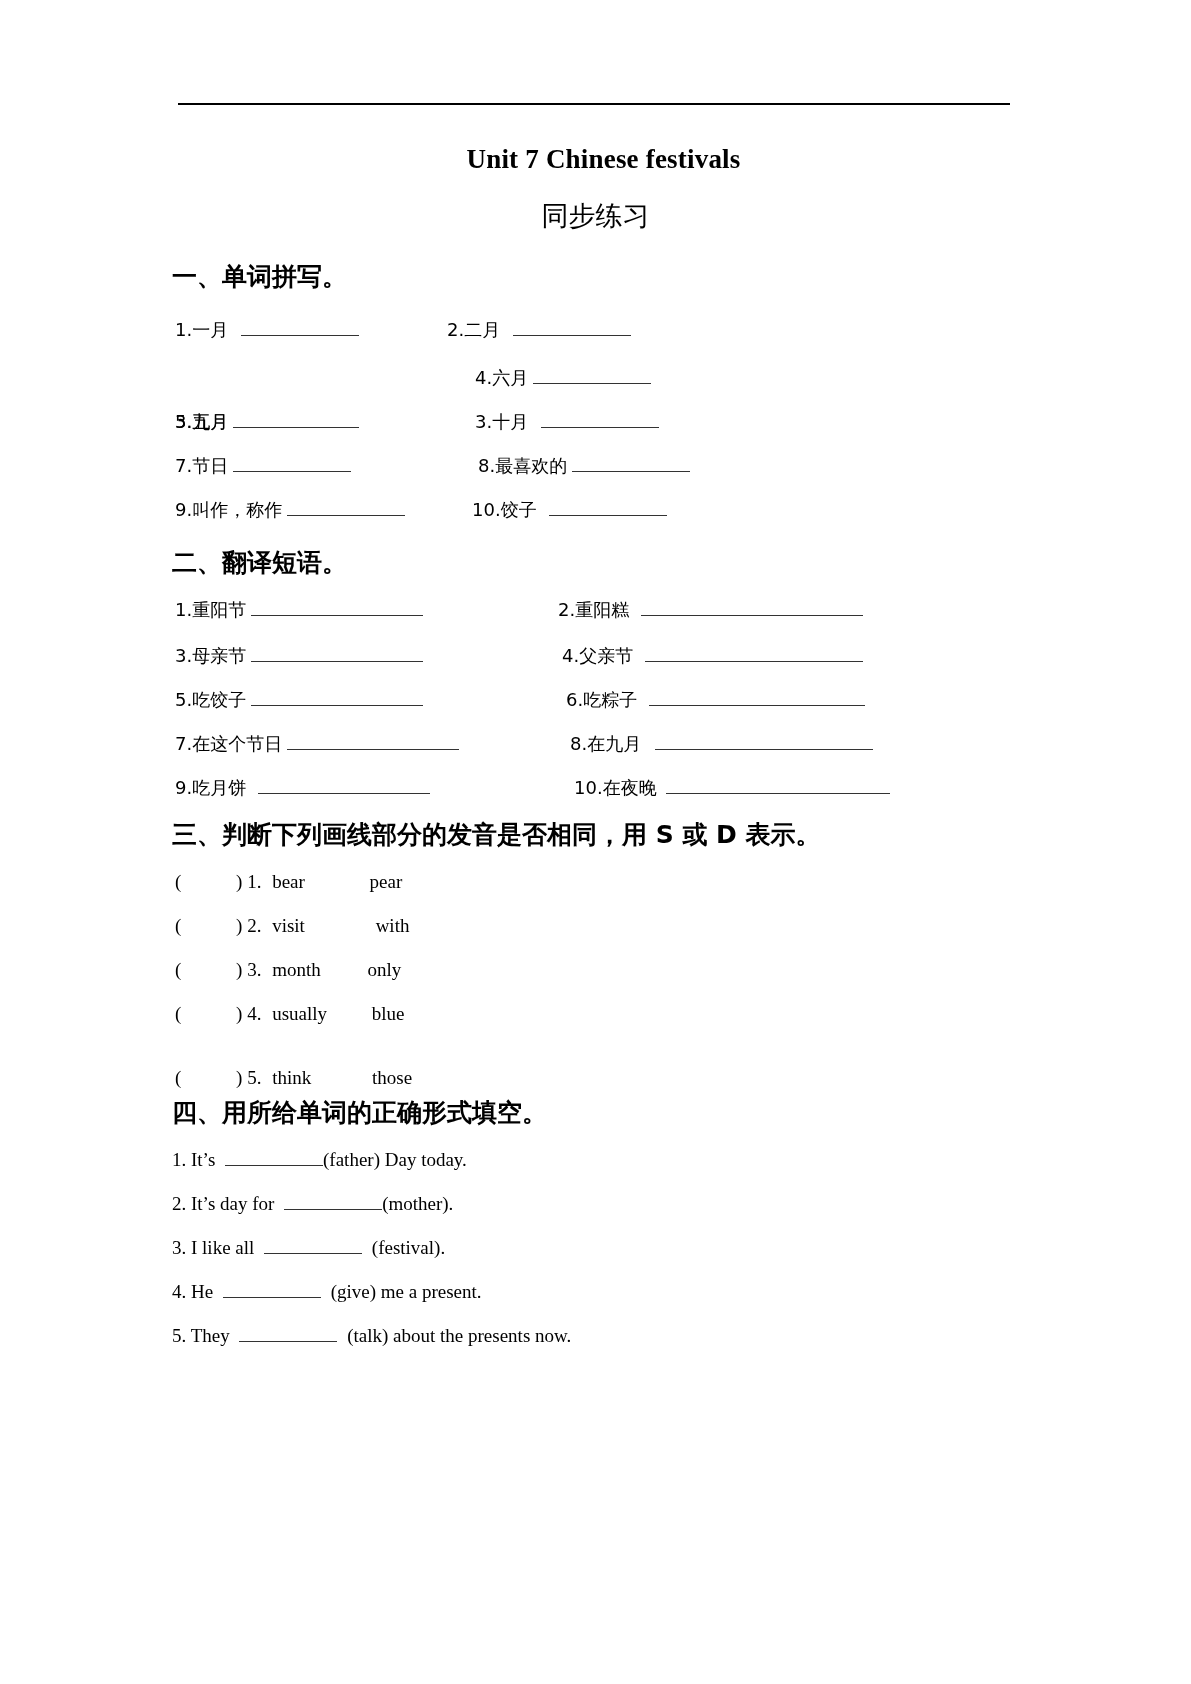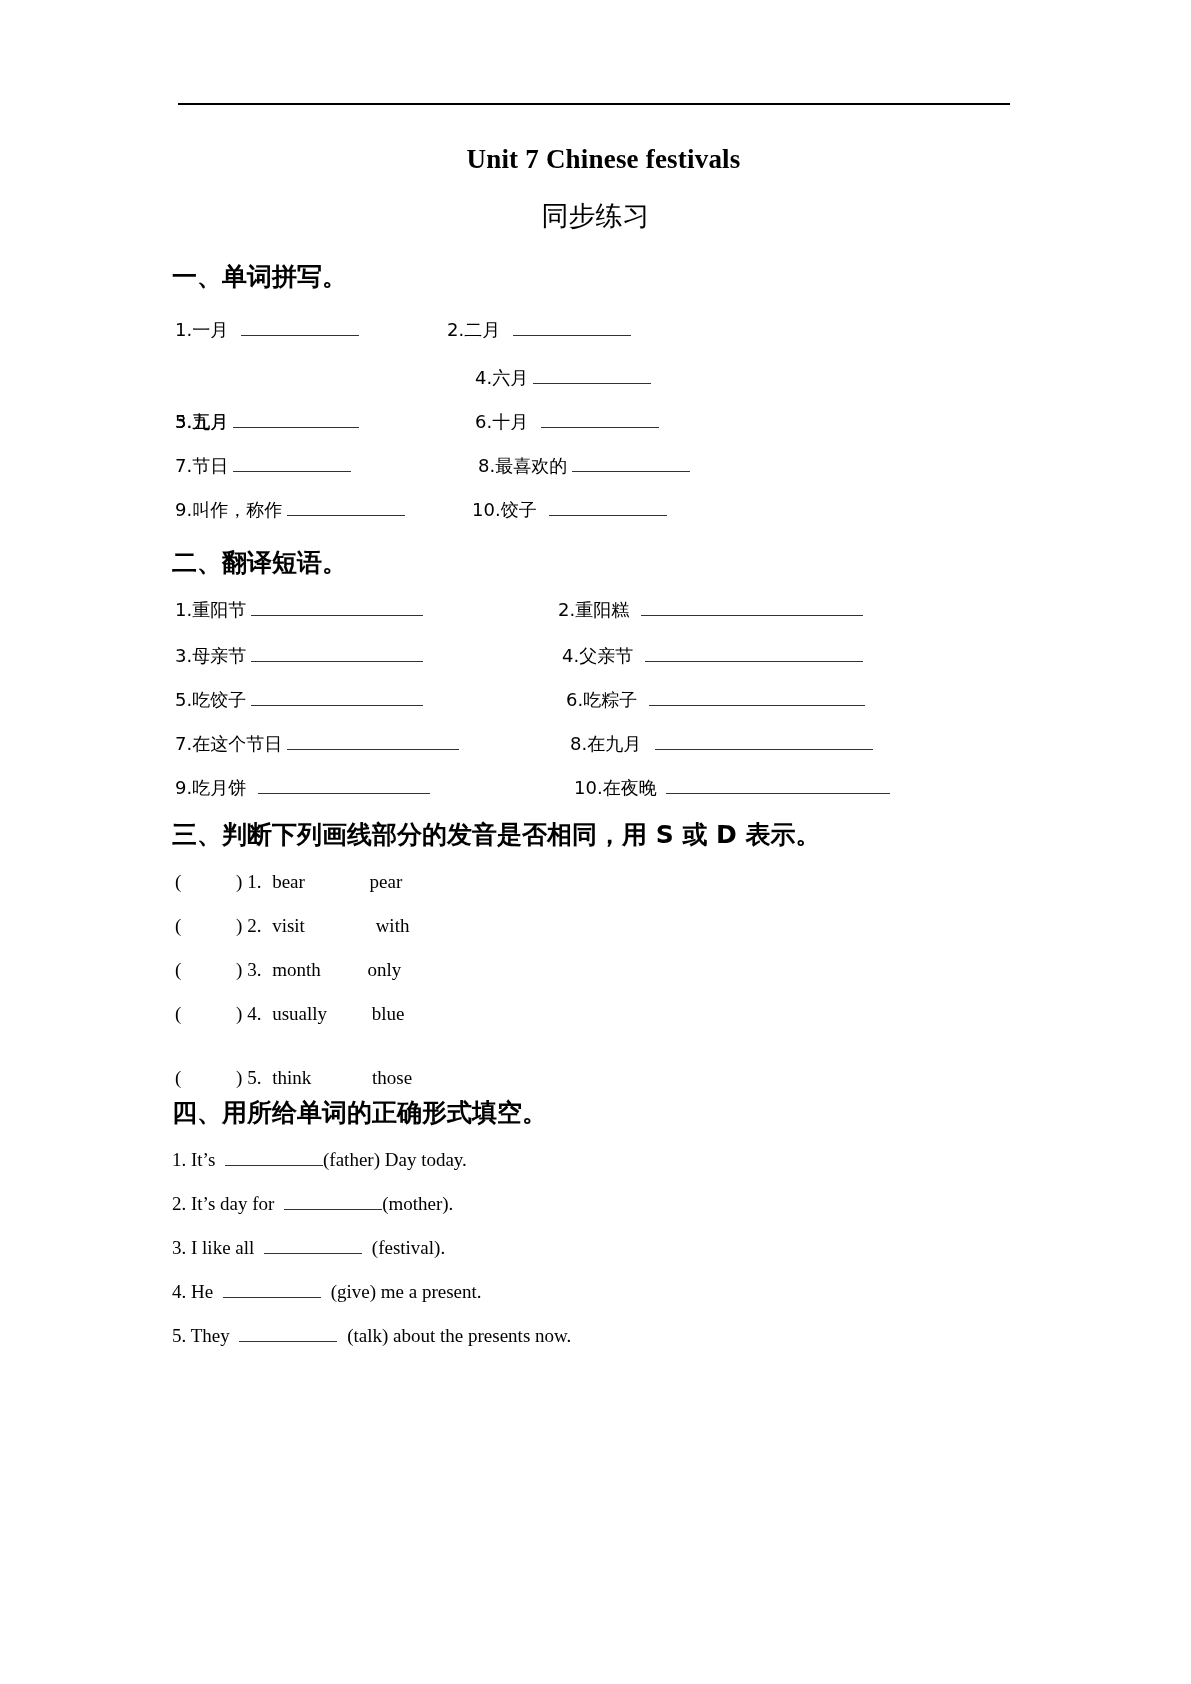--- a/index.html
+++ b/index.html
@@ -107,21 +107,21 @@
   <div class="q" style="left:475px; top:368px;">
     <span class="cn">4.六月</span>
     <span class="blank" style="width:118px;"></span>
   </div>
 
   <div class="q" style="left:175px; top:412px;">
     <span class="cn">5.九月</span>
     <span class="gap" style="width:8px;"></span><span class="blank" style="width:118px;"></span>
   </div>
   <div class="q" style="left:475px; top:412px;">
-    <span class="cn">6.十月</span>
+    <span class="cn">3.十月</span>
     <span class="gap" style="width:8px;"></span><span class="blank" style="width:118px;"></span>
   </div>
 
   <div class="q" style="left:175px; top:456px;">
     <span class="cn">7.节日</span>
     <span class="blank" style="width:118px;"></span>
   </div>
   <div class="q" style="left:478px; top:456px;">
     <span class="cn">8.最喜欢的</span>
     <span class="blank" style="width:118px;"></span>

